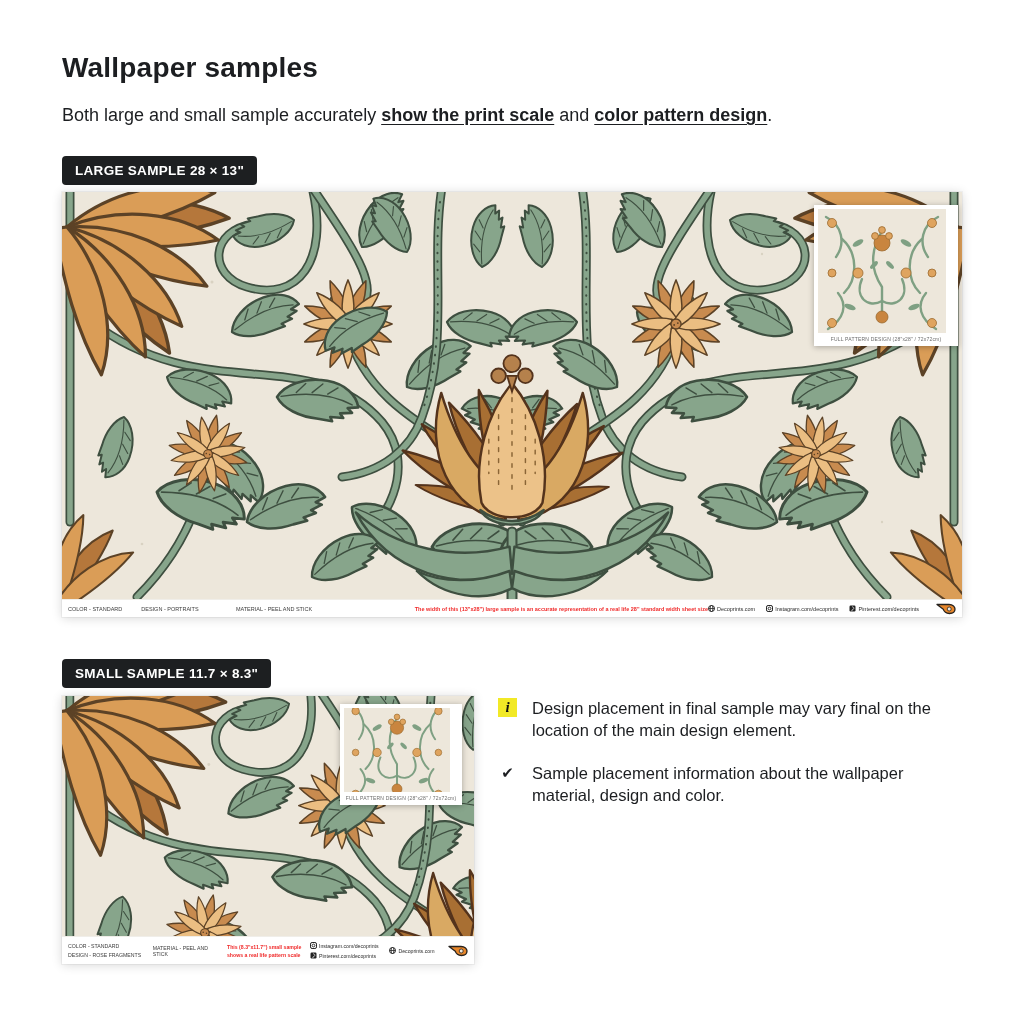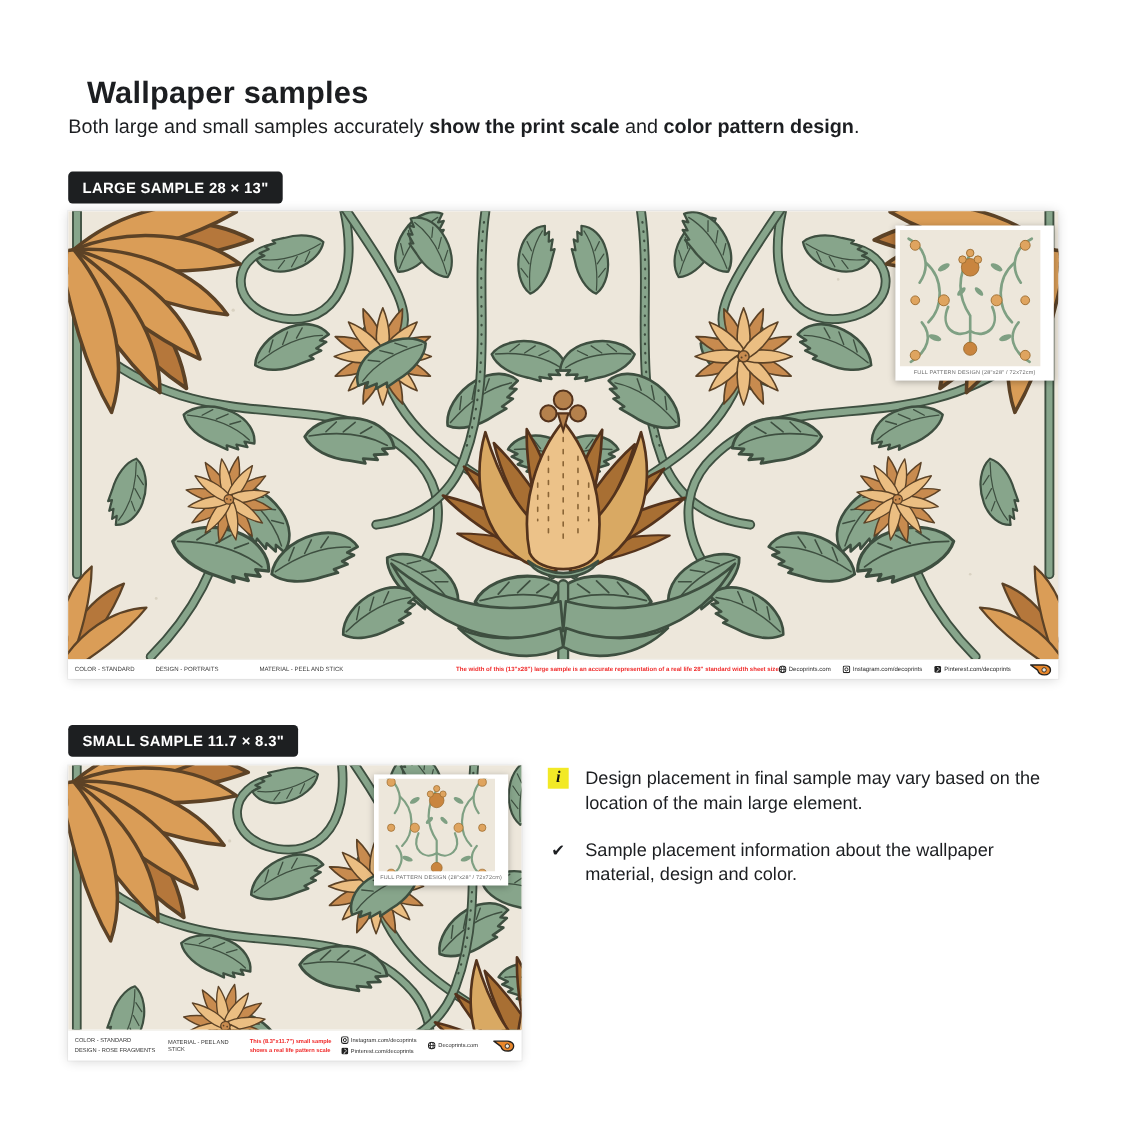--- a/index.html
+++ b/index.html
@@ -1,19 +1,19 @@
 <!DOCTYPE html>
 <html><head>
 <meta charset="utf-8">
 <style>
   html,body{margin:0;padding:0;}
   body{width:1024px;height:1024px;background:#ffffff;font-family:"Liberation Sans",sans-serif;position:relative;overflow:hidden;color:#202124;}
-  h1{position:absolute;left:62px;top:52px;margin:17px;font-size:28px;font-weight:700;letter-spacing:.2px;color:#1c1e21;}
+  h1{position:absolute;left:62px;top:52px;margin:0;font-size:28px;font-weight:700;letter-spacing:.2px;color:#1c1e21;}
   .intro{position:absolute;left:62px;top:105px;margin:0;font-size:18px;color:#1c1e21;}
-  .intro b{text-underline-offset:3px;}
+  .intro b{text-decoration:underline;text-underline-offset:3px;}
   .chip{position:absolute;left:62px;background:#1d1f21;color:#fff;font-size:13.5px;font-weight:700;letter-spacing:.3px;padding:7px 13px;border-radius:4px;white-space:nowrap;}
   .chip-large{top:156px;}
   .chip-small{top:659px;}
   .sample{position:absolute;left:62px;background:#fff;box-shadow:0 1px 10px rgba(0,0,0,.16), 0 0 0 1px rgba(0,0,0,.04);}
   .sample-large{top:192px;width:900px;height:425px;}
   .sample-small{top:696px;width:412px;height:268px;}
   .pattern-svg{display:block;}
   
   .lf{fill:#87A58B;stroke:#3E4F40;stroke-width:2;stroke-linejoin:round;}
   .lv{fill:none;stroke:#3E4F40;stroke-width:1.1;stroke-linecap:round;}
@@ -251,21 +251,21 @@
     </g>
     <g id="logo-ic">
       <path d="M1,1.5 H13 C17,1.5 19,4 19,6 C19,8.6 16.8,10.5 13.5,10.5 C10,10.5 8,8.8 7.3,6.2 L1,1.5 Z" fill="#E8872B" stroke="#26221E" stroke-width="1.3" stroke-linejoin="round"></path>
       <circle cx="13.2" cy="6" r="2" fill="#EDE7DB" stroke="#26221E" stroke-width="0.8"></circle>
     </g>
   </defs>
 </svg>
 
 <h1>Wallpaper samples</h1>
 
-<p class="intro"><span>Both large and small samples accurately </span><b>show the print scale</b><span> and </span><b>color pattern design</b><span>.</span></p>
+<p class="intro"><span>Both large and small sample accurately </span><b>show the print scale</b><span> and </span><b>color pattern design</b><span>.</span></p>
 
 <div class="chip chip-large">LARGE SAMPLE 28 × 13"</div>
 
 <div class="sample sample-large">
   <svg class="pattern-svg" width="900" height="407" viewBox="0 0 900 407" preserveAspectRatio="xMidYMid slice">
     <use href="#pat"></use>
   </svg>
   <div class="inset inset-large">
     <svg class="pattern-svg" width="128" height="124" viewBox="0 0 128 124" preserveAspectRatio="xMidYMin slice">
         <use href="#thumbpat"></use>
@@ -347,19 +347,19 @@
       </span>
     <svg class="mini-ic logo" width="20" height="12" style="margin-left:auto">
         <use href="#logo-ic"></use>
       </svg>
   </div>
 </div>
 
 <div class="notes">
   <div class="note">
     <span class="info-ic">i</span>
-    <p>Design placement in final sample may vary based on the location of the main large element.</p>
+    <p>Design placement in final sample may vary final on the location of the main design element.</p>
   </div>
   <div class="note">
     <span class="check-ic">✔</span>
     <p>Sample placement information about the wallpaper material, design and color.</p>
   </div>
 </div>
 
 </body></html>

